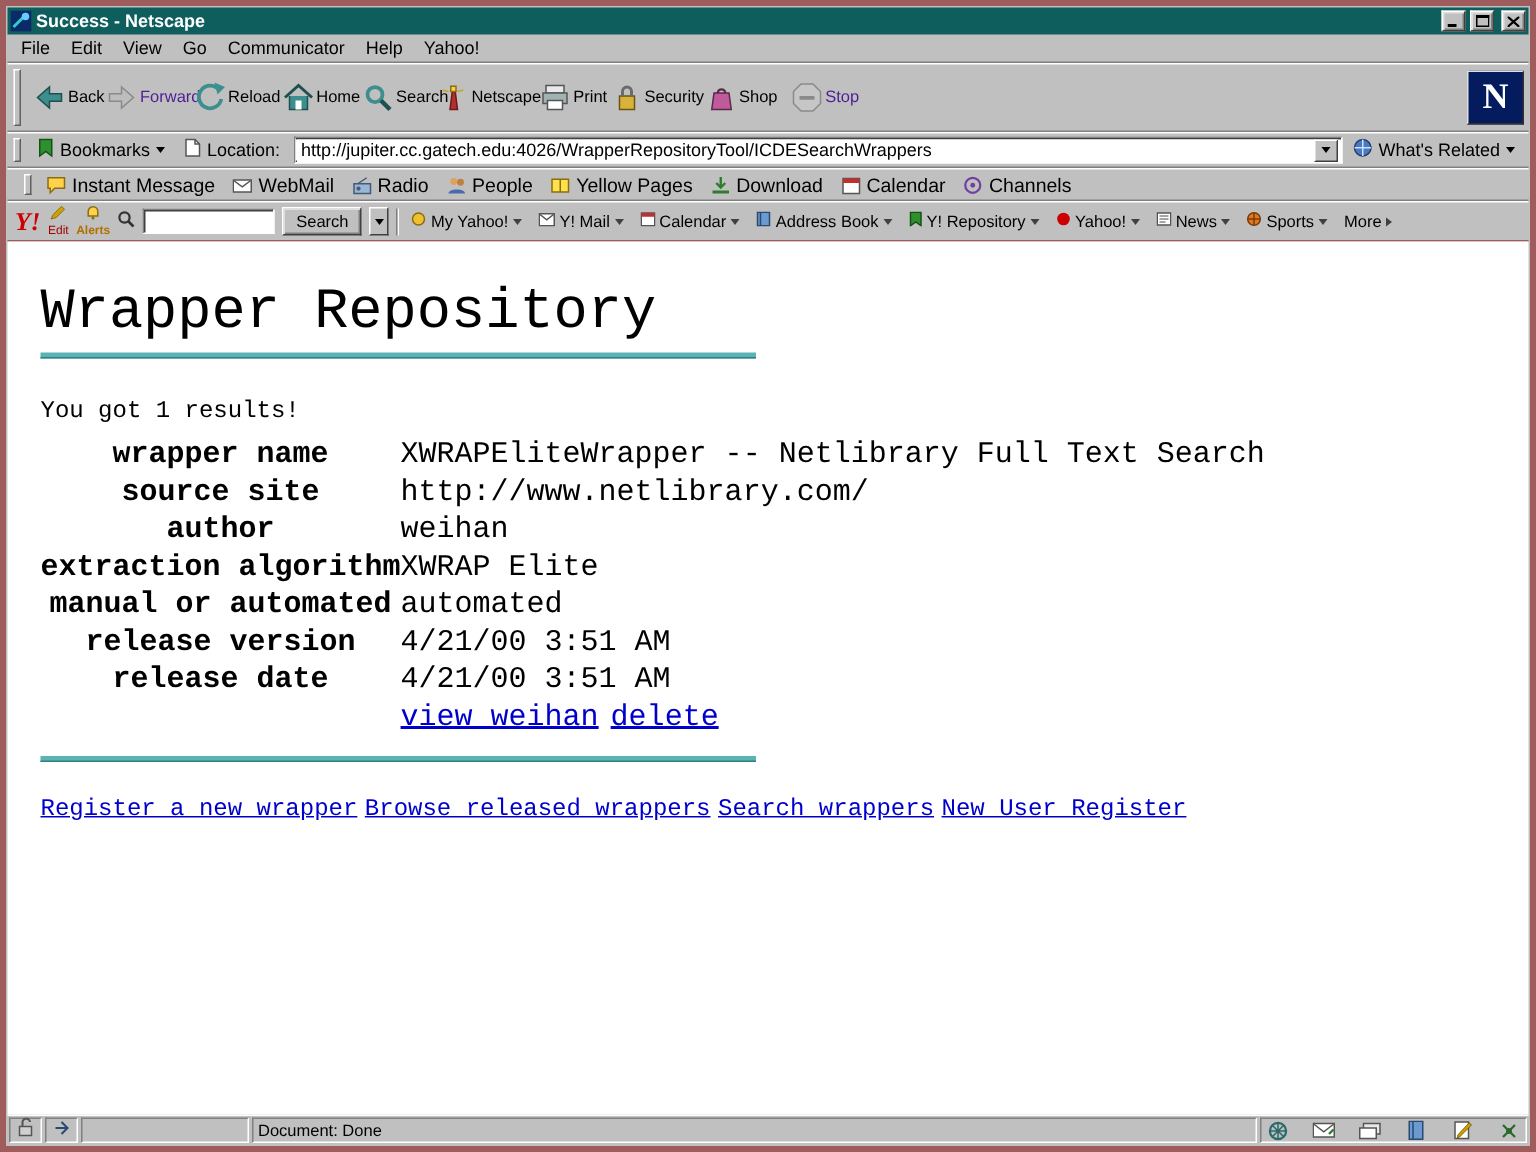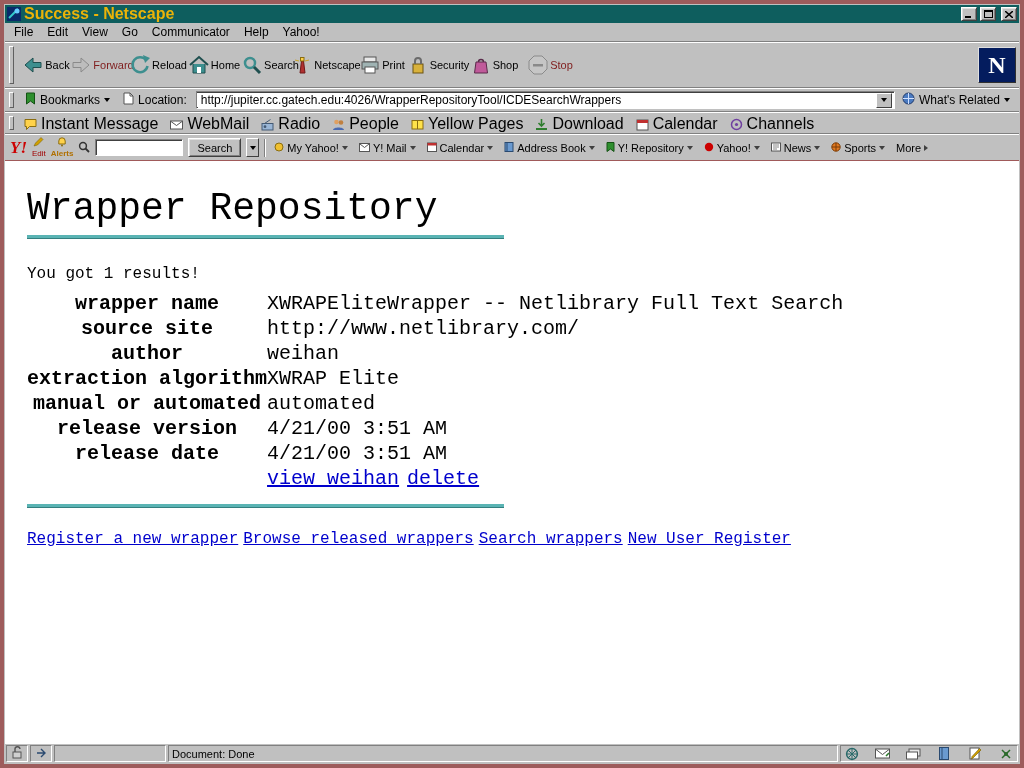--- a/index.html
+++ b/index.html
@@ -6,21 +6,21 @@
   html,body { width:1024px; height:768px; overflow:hidden; }
   body { font-family:"Liberation Sans", sans-serif; background:#c0c0c0; }
 
   .window { width:1024px; height:768px; border:4px solid #9e5c5c; background:#c0c0c0;
             display:flex; flex-direction:column; padding:1px; }
 
   
   .titlebar { height:18px; background:#0e5e5e; display:flex; align-items:center;
               padding:0 2px; gap:3px; flex:0 0 18px; }
   .title-icon { width:14px; height:14px; display:flex; }
-  .title-text { color:#eab308; font-weight:bold; font-size:16px; flex:1;
+  .title-text { color:#ffffff; font-weight:bold; font-size:12px; flex:1;
                 white-space:nowrap; overflow:hidden; }
   .wbtn { width:16px; height:14px; background:#c0c0c0; display:flex; align-items:center;
           justify-content:center; border:1px solid; border-color:#fff #404040 #404040 #fff;
           box-shadow: inset 1px 1px 0 #dfdfdf, inset -1px -1px 0 #808080; }
   .wbtn.close { margin-left:2px; }
 
   
   .menubar { height:19px; flex:0 0 19px; display:flex; align-items:center; padding-left:2px;
              font-size:12px; border-bottom:1px solid #808080; }
   .menu-item { padding:2px 7px; cursor:default; }
@@ -29,21 +29,21 @@
   .handle { width:5px; align-self:stretch; margin:2px 4px 2px 1px; background:#c0c0c0;
             border:1px solid; border-color:#fff #606060 #606060 #fff; }
   .sunken { border:1px solid; border-color:#808080 #fff #fff #808080; }
 
   
   .toolbar { height:46px; flex:0 0 46px; display:flex; align-items:stretch;
              border-top:1px solid #fff; border-bottom:1px solid #808080; padding:1px 3px; }
   .tbtn { width:56px; display:flex; flex-direction:row; align-items:center;
           justify-content:center; gap:1px; padding:2px 0; cursor:default; }
   .tbtn .tlabel { font-size:11px; }
-  .tbtn.disabled { color:#7f1d1d;text-align:right; }
+  .tbtn.disabled { color:#4c1d95;text-align:right; }
   .ticon { width:22px; height:22px; display:flex; align-items:center; justify-content:center; }
   .ns-logo { margin-left:auto; align-self:center; width:38px; height:36px; background:#041c5e;
              border:1px solid; border-color:#dfdfdf #303030 #303030 #dfdfdf;
              color:#fff; display:flex; align-items:center; justify-content:center;
              font-family:"Liberation Serif", serif; font-size:24px; font-weight:bold; }
 
   
   .locbar { height:24px; flex:0 0 24px; display:flex; align-items:center; gap:3px;
             border-top:1px solid #fff; border-bottom:1px solid #808080;
             padding:1px 3px; font-size:12px; }
@@ -54,23 +54,23 @@
               border-top:1px solid #808080; border-left:1px solid #808080;
               border-bottom:1px solid #fff; border-right:1px solid #fff;
               box-shadow: inset 1px 1px 0 #404040; }
   .url-input { flex:1; border:none; outline:none; font-size:12px; padding:0 4px;
                font-family:"Liberation Sans", sans-serif; background:#fff; }
   .combo-btn { width:16px; height:15px; margin-right:2px; background:#c0c0c0;
                border:1px solid; border-color:#fff #404040 #404040 #fff;
                display:flex; align-items:center; justify-content:center; }
 
   
-  .personalbar { height:22px; flex:0 0 22px; display:flex; align-items:flex-start; gap:2px;
+  .personalbar { height:22px; flex:0 0 22px; display:flex; align-items:flex-end; gap:2px;
                  border-top:1px solid #fff; border-bottom:1px solid #808080;
-                 padding:1px 3px; font-size:16px; }
+                 padding:1px 10px; font-size:13px; }
   .picon { width:13px; height:13px; display:flex; }
 
   
   .ybar { height:27px; flex:0 0 27px; display:flex; align-items:center; gap:5px;
           border-top:1px solid #fff; border-bottom:1px solid #a05a5a;
           padding:0 5px; font-size:11px; }
   .ylogo { color:#c00; font-weight:bold; font-size:17px; font-family:"Liberation Serif", serif;
            font-style:italic; cursor:default; }
   .y-small { display:flex; flex-direction:column; align-items:center; gap:0;
              font-size:8px; line-height:9px; cursor:default; }

